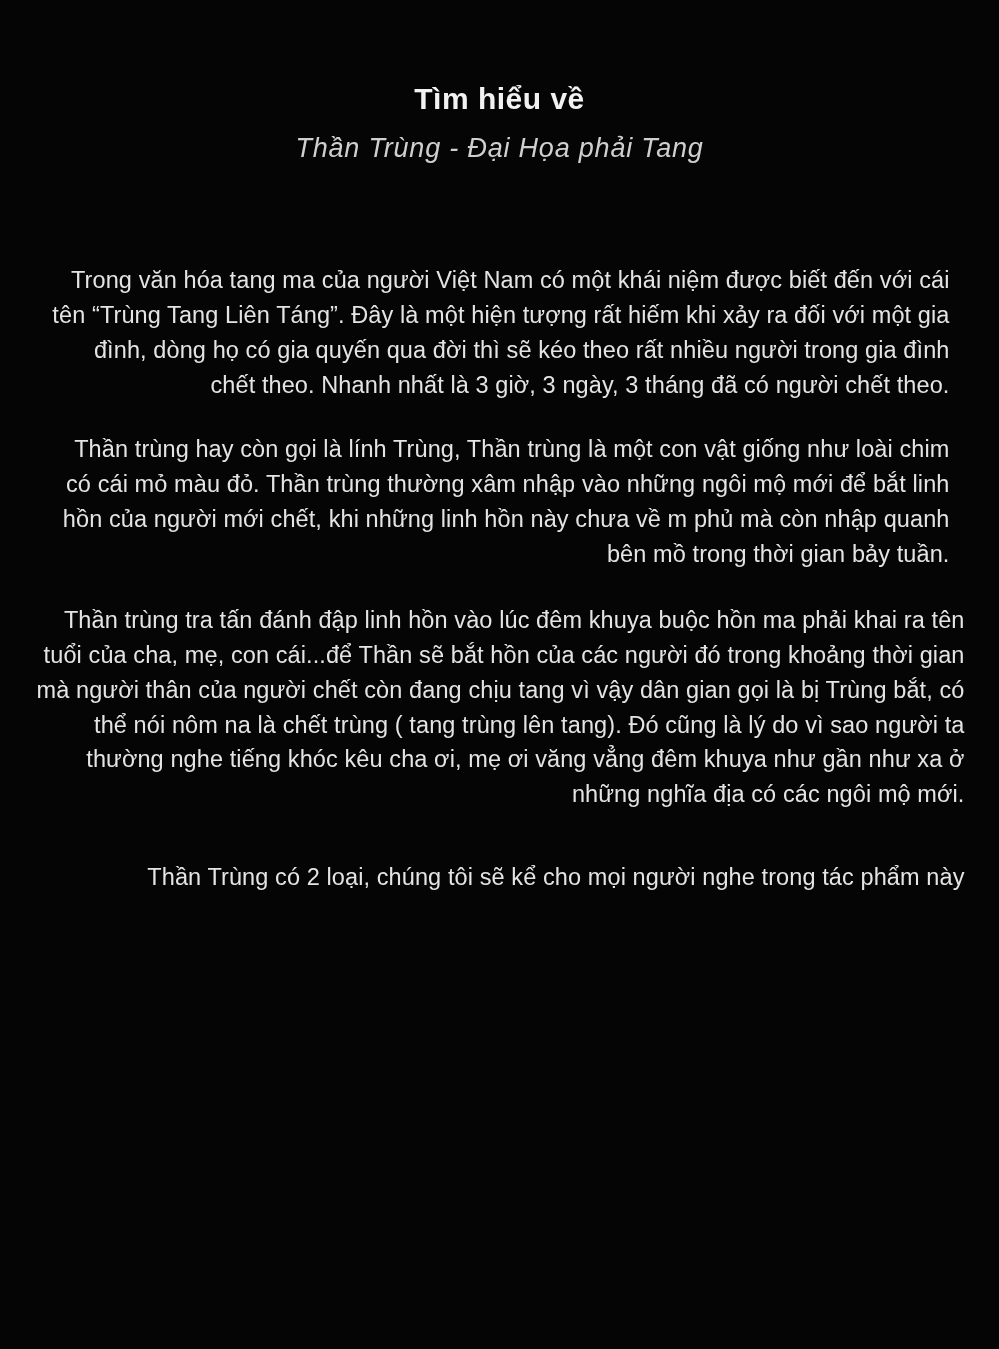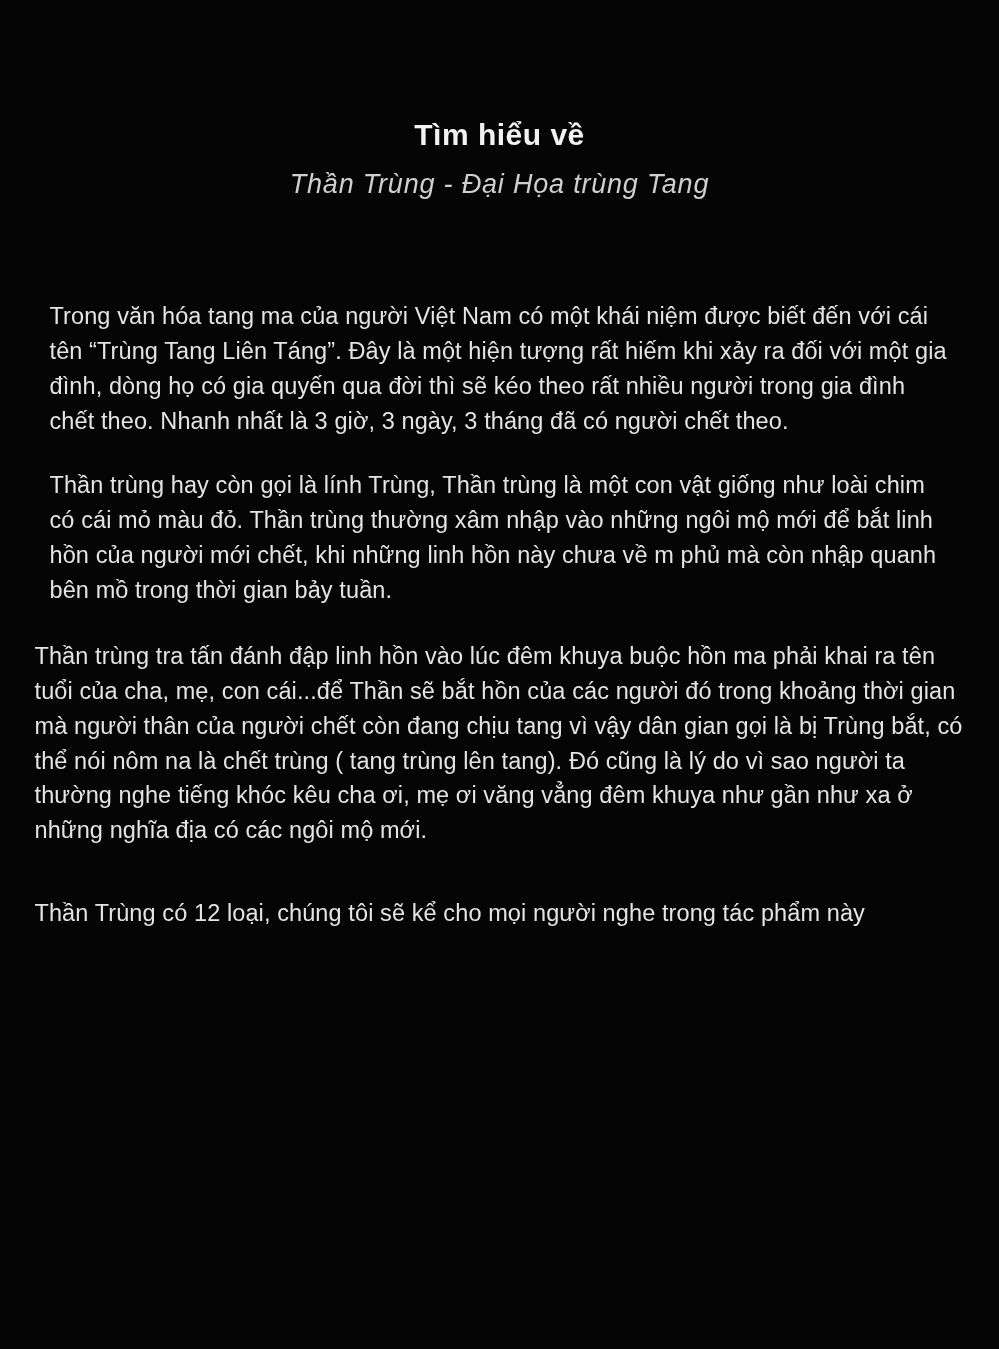--- a/index.html
+++ b/index.html
@@ -14,21 +14,21 @@
     font-family: "Liberation Sans", sans-serif;
     color: #e9e9e9;
   }
   .page {
     position: relative;
     width: 999px;
     height: 1349px;
     background: #050505;
   }
   .header {
-    padding-top: 116px;
+    padding-top: 80px;
     text-align: center;
   }
   .title-main {
     font-size: 30px;
     font-weight: bold;
     letter-spacing: 0.5px;
     color: #f2f2f2;
     line-height: 1.25;
   }
   .title-sub {
@@ -39,43 +39,43 @@
     color: #cfcfcf;
     letter-spacing: 0.8px;
     line-height: 1.25;
   }
   .body-wrap {
     margin: 0 auto;
     width: 930px;
     padding-top: 98px;
   }
   .para {
-    text-align: left;
+    text-align: right;
     font-size: 23.5px;
     line-height: 1.48;
     color: #e4e4e4;
     margin: 0 0 30px 0;
     letter-spacing: 0.1px;
     font-weight: 400;
   }
   .para.p1 { width: 900px; margin-left: auto; margin-right: auto; }
   .para.p2 { width: 900px; margin-left: auto; margin-right: auto; margin-bottom: 32px; }
   .para.p3 { width: 930px; margin-left: auto; margin-right: auto; margin-bottom: 48px; }
   .para.p4 { width: 930px; margin-left: auto; margin-right: auto; margin-bottom: 0; }
 </style>
 </head>
 <body>
 
 <div class="page">
 
   <div class="header">
     <div class="title-main">Tìm hiểu về</div>
-    <div class="title-sub">Thần Trùng - Đại Họa trùng Tang</div>
+    <div class="title-sub">Thần Trùng - Đại Họa phải Tang</div>
   </div>
 
   <div class="body-wrap">
     <p class="para p1">Trong văn hóa tang ma của người Việt Nam có một khái niệm được biết đến với cái tên “Trùng Tang Liên Táng”. Đây là một hiện tượng rất hiếm khi xảy ra đối với một gia đình, dòng họ có gia quyến qua đời thì sẽ kéo theo rất nhiều người trong gia đình chết theo. Nhanh nhất là 3 giờ, 3 ngày, 3 tháng đã có người chết theo.</p>
     <p class="para p2">Thần trùng hay còn gọi là lính Trùng, Thần trùng là một con vật giống như loài chim có cái mỏ màu đỏ. Thần trùng thường xâm nhập vào những ngôi mộ mới để bắt linh hồn của người mới chết, khi những linh hồn này chưa về  m phủ mà còn nhập quanh bên mồ trong thời gian bảy tuần.</p>
     <p class="para p3">Thần trùng tra tấn đánh đập linh hồn vào lúc đêm khuya buộc hồn ma phải khai ra tên tuổi của cha, mẹ, con cái...để Thần sẽ bắt hồn của các người đó trong khoảng thời gian mà người thân của người chết còn đang chịu tang vì vậy dân gian gọi là bị Trùng bắt, có thể nói nôm na là chết trùng ( tang trùng lên tang). Đó cũng là lý do vì sao người ta thường nghe tiếng khóc kêu cha ơi, mẹ ơi văng vẳng đêm khuya như gần như xa ở những nghĩa địa có các ngôi mộ mới.</p>
-    <p class="para p4">Thần Trùng có 12 loại, chúng tôi sẽ kể cho mọi người nghe trong tác phẩm này</p>
+    <p class="para p4">Thần Trùng có 2 loại, chúng tôi sẽ kể cho mọi người nghe trong tác phẩm này</p>
   </div>
 
 </div>
 
 </body></html>

